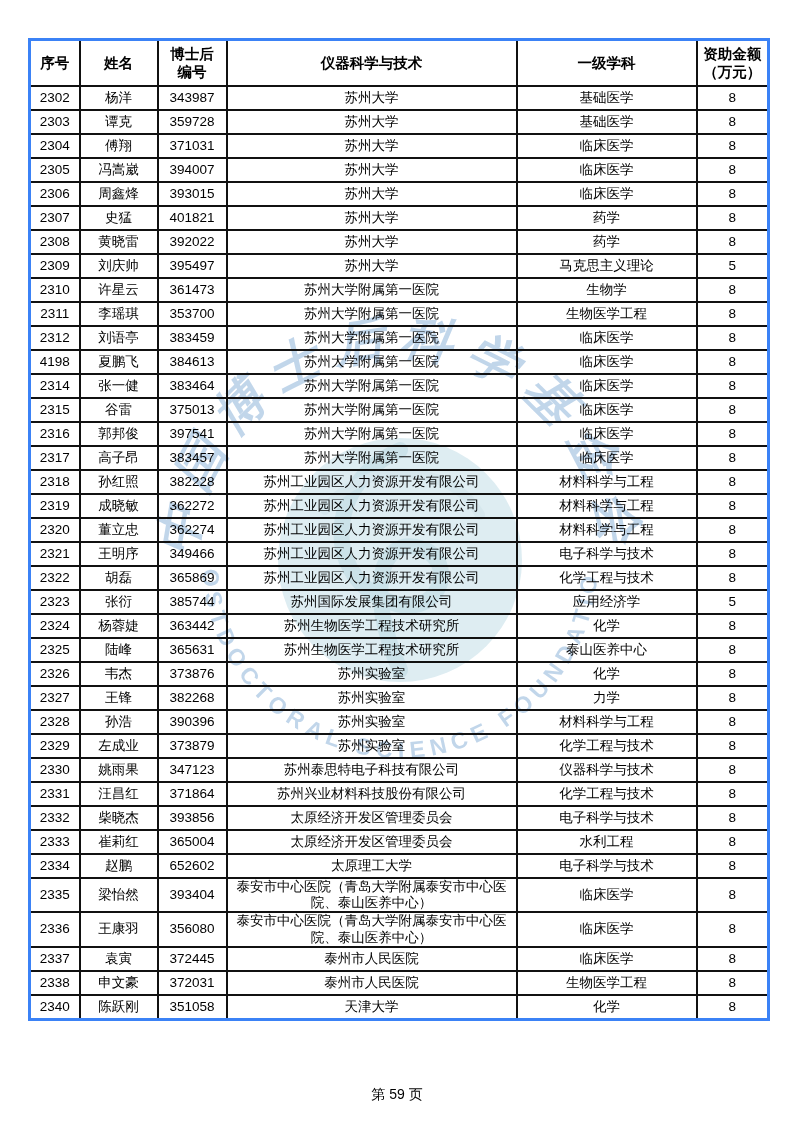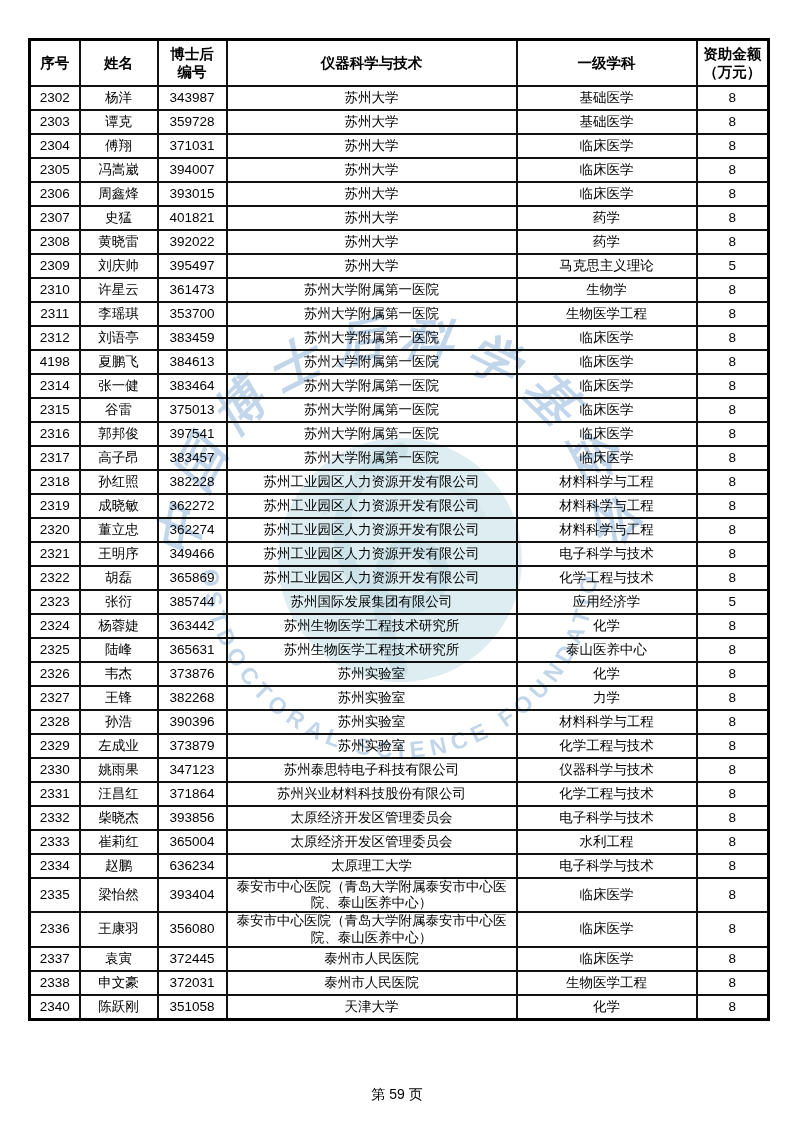--- a/index.html
+++ b/index.html
@@ -26,21 +26,21 @@
     table-layout:fixed;
     z-index:1;
     background:transparent;
   }
   table.funding th, table.funding td {
     border:2px solid #111;
     text-align:center;
     vertical-align:middle;
     overflow:hidden;
   }
-  table.funding { border:3px solid #000000; }
+  table.funding { border:3px solid #3b82f6; }
   table.funding th {
     font-size:14.5px;
     font-weight:bold;
     white-space:pre-line;
     line-height:1.25;
     height:44px;
     padding:0 2px;
   }
   table.funding td {
     font-size:13.5px;
@@ -353,21 +353,21 @@
           <td>2333</td>
           <td>崔莉红</td>
           <td>365004</td>
           <td>太原经济开发区管理委员会</td>
           <td>水利工程</td>
           <td>8</td>
         </tr>
         <tr>
           <td>2334</td>
           <td>赵鹏</td>
-          <td>636234</td>
+          <td>652602</td>
           <td>太原理工大学</td>
           <td>电子科学与技术</td>
           <td>8</td>
         </tr>
         <tr>
           <td>2335</td>
           <td>梁怡然</td>
           <td>393404</td>
           <td>泰安市中心医院（青岛大学附属泰安市中心医院、泰山医养中心）</td>
           <td>临床医学</td>

